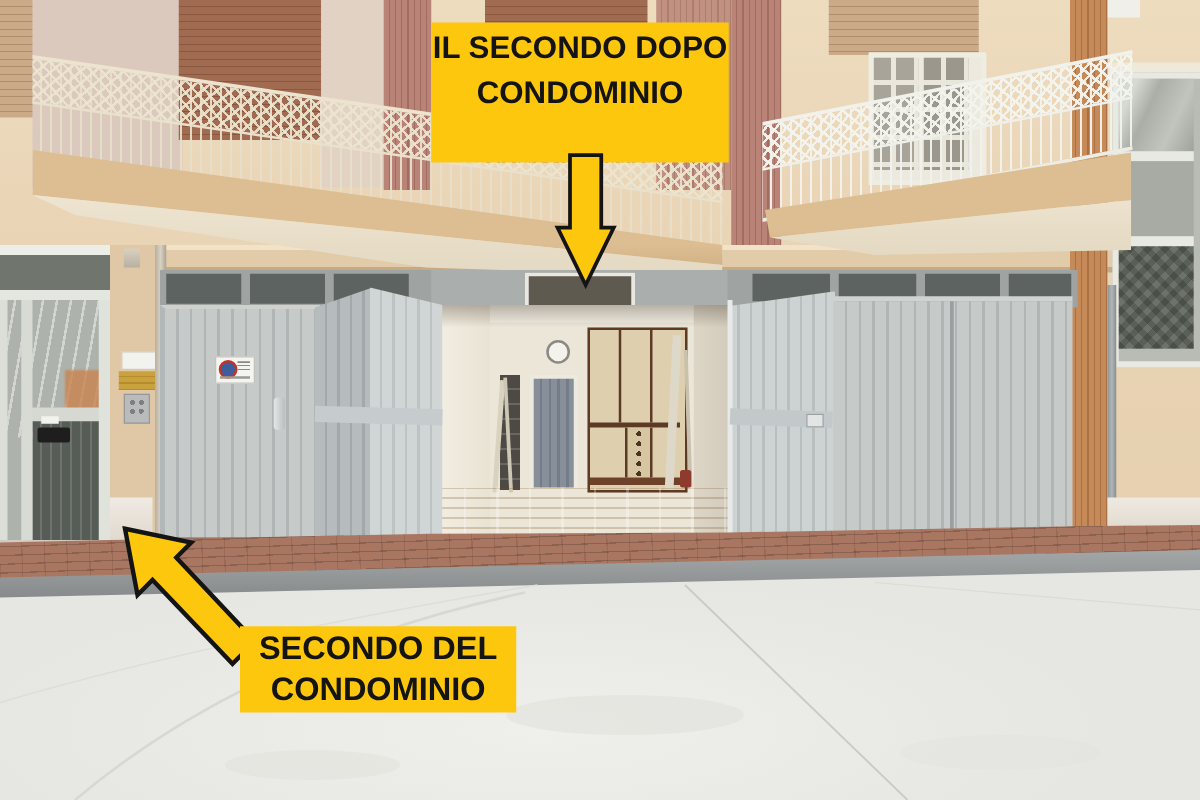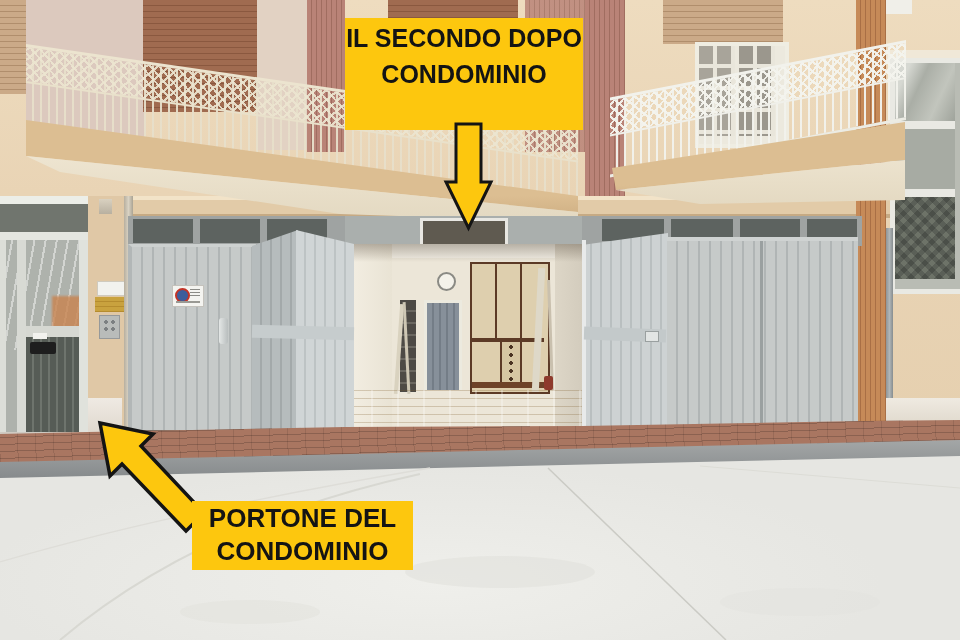--- a/index.html
+++ b/index.html
@@ -228,17 +228,17 @@
 
   <svg class="a" style="left:440px;top:122px;width:60px;height:114px;" viewBox="0 0 60 114">
     <polygon points="16,2 41,2 41,60 51,60 28.5,106 6,60 16,60" stroke="#141414" stroke-width="3" stroke-linejoin="miter" fill="#fdc70e"></polygon>
   </svg>
 
   <svg class="a" style="left:92px;top:414px;width:120px;height:125px;" viewBox="0 0 120 125">
     <polygon points="8,9 61,20 49,32 112,99 94,117 30,50 18,62" stroke="#141414" stroke-width="3.5" stroke-linejoin="miter" fill="#fdc70e"></polygon>
   </svg>
 
   <div class="a note bottom-note" style="left:192px;top:501px;width:221px;height:68px;">
-    <div>PORTONE DEL</div>
+    <div>SECONDO DEL</div>
     <div>CONDOMINIO</div>
   </div>
 
 </div>
 
 </body></html>

